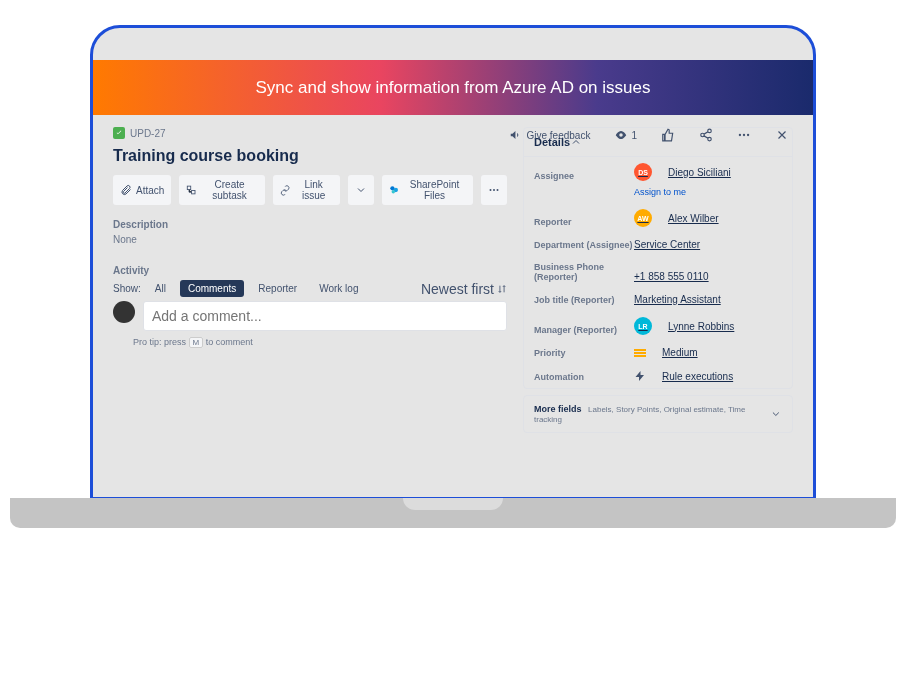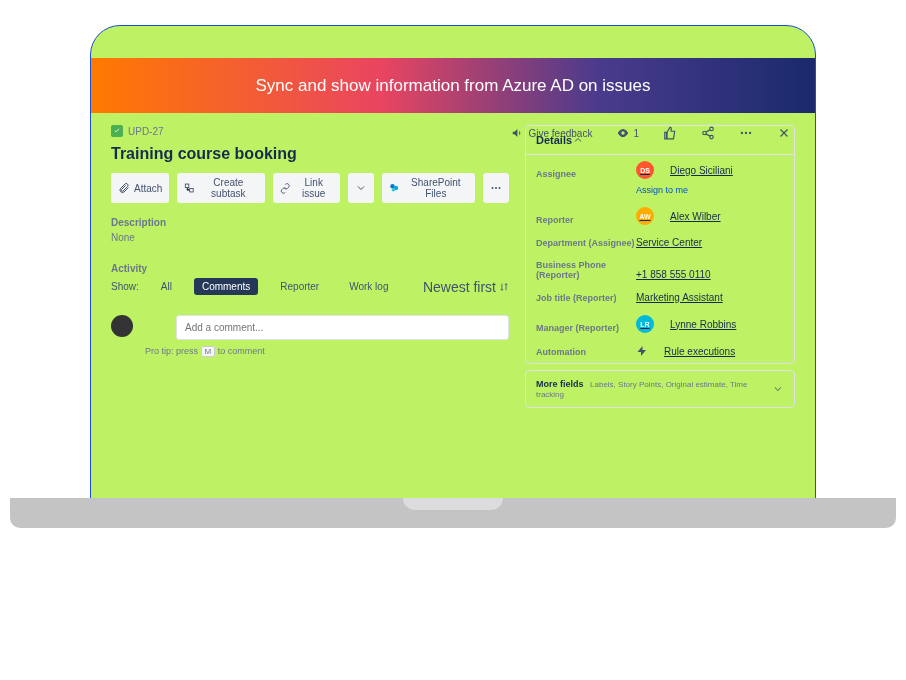--- a/index.html
+++ b/index.html
@@ -1,41 +1,41 @@
 <!DOCTYPE html>
 <html><head>
 <meta charset="utf-8">
 <style>
 * { margin:0; padding:0; box-sizing:border-box; font-family:-apple-system,BlinkMacSystemFont,"Segoe UI",sans-serif; }
 body { background:#fff; width:906px; height:680px; position:relative; }
-.laptop { position:absolute; top:25px; left:90px; width:726px; height:475px; background:#bef264; border-radius:30px 30px 0 0; border:1px solid #1d4ed8; overflow:hidden; }
+.laptop { position:absolute; top:25px; left:90px; width:726px; height:475px; background:#e5e5e5; border-radius:30px 30px 0 0; border:3px solid #1d4ed8; overflow:hidden; }
 .laptop-base { position:absolute; top:498px; left:10px; width:886px; height:30px; background:#c4c4c4; border-radius:0 0 10px 10px; }
 .laptop-notch { position:absolute; top:498px; left:403px; width:100px; height:12px; background:#dcdcdc; border-radius:0 0 12px 12px; }
 .banner { width:100%; height:55px; margin-top:32px; background:linear-gradient(90deg,#ff7a00 0%,#e94560 40%,#4a3b8c 70%,#1a2a6c 100%); color:#fff; display:flex; align-items:center; justify-content:center; font-size:17px; }
 .content { display:flex; padding:12px 20px 0 20px; gap:16px; }
 .left { flex:1; }
 .right { width:270px; }
 .breadcrumb { display:flex; align-items:flex-end; gap:5px; font-size:10px; color:#6b778c; margin-bottom:8px; }
 .badge-green { width:12px; height:12px; background:#4caf50; border-radius:2px; display:flex; align-items:center; justify-content:center; }
 .top-actions { position:absolute; top:100px; right:24px; display:flex; align-items:center; gap:24px; font-size:10px; color:#42526e; }
 .top-actions svg { width:14px; height:14px; }
 h1.issue-title { font-size:16px; font-weight:600; color:#172b4d; margin-bottom:10px; }
 .toolbar { display:flex; gap:8px; margin-bottom:14px; }
 .btn { display:flex; align-items:center; gap:4px; background:#f4f5f7; border:none; padding:4px 7px; border-radius:3px; font-size:10px; color:#42526e; cursor:pointer; }
 .btn svg { width:12px; height:12px; }
 .section-label { font-size:10px; font-weight:700; color:#6b778c; margin-bottom:4px; }
 .desc-val { font-size:10px; color:#6b778c; margin-bottom:20px; }
-.activity-head { display:flex; align-items:center; gap:14px; font-size:10px; color:#42526e; margin-bottom:20px; }
+.activity-head { display:flex; align-items:center; gap:6px; font-size:10px; color:#42526e; margin-bottom:4px; }
 .tab { padding:3px 8px; border-radius:3px; font-size:10px; color:#42526e; cursor:pointer; }
 .tab.active { background:#253858; color:#fff; }
 .newest { margin-left:auto; font-size:14px; color:#42526e; display:flex; align-items:center; gap:3px; }
 .comment-row { display:flex; gap:8px; align-items:flex-start; }
 .avatar { width:22px; height:22px; border-radius:50%; background:#333; flex-shrink:0; }
-.comment-input { flex:1; border:1px solid #dfe1e6; border-radius:3px; padding:6px 8px; font-size:10px; color:#6b778c;margin-left:35px; }
-.protip { font-size:9px; color:#6b778c; margin-top:6px; margin-left:34px; }
+.comment-input { flex:1; border:1px solid #dfe1e6; border-radius:3px; padding:6px 8px; font-size:14px; color:#6b778c; }
+.protip { font-size:9px; color:#6b778c; margin-top:6px; margin-left:20px; }
 .protip .key { background:#f4f5f7; border:1px solid #ccc; border-radius:2px; padding:0 3px; font-size:8px; }
 .panel { border:1px solid #dfe1e6; border-radius:4px; margin-bottom:6px; }
 .panel-head { display:flex; align-items:center; padding:8px 10px; font-size:11px; font-weight:600; color:#172b4d; border-bottom:1px solid #dfe1e6; }
 .field-row { display:flex; padding:6px 10px; font-size:10px; align-items:flex-end; }
 .field-label { width:100px; color:#6b778c; font-size:9px; font-weight:600; }
 .field-value { color:#172b4d; display:flex; align-items:center; gap:16px;text-decoration:underline; }
 .mini-avatar { width:18px; height:18px; border-radius:50%; display:flex; align-items:center; justify-content:center; font-size:7px; font-weight:700; color:#fff; }
 .av-ds { background:#ff5630; }
 .av-aw { background:#ffab00; }
 .av-lr { background:#00b8d9; }
@@ -220,20 +220,27 @@
         </div>
 
         <div class="field-row">
           <div class="field-label">Manager (Reporter)</div>
           <div class="field-value">
             <span class="mini-avatar av-lr">LR</span>
             <span>Lynne Robbins</span>
           </div>
         </div>
 
+        <div class="field-row">
+          <div class="field-label">Priority</div>
+          <div class="field-value">
+            <span class="prio-icon"></span>
+            <span>Medium</span>
+          </div>
+        </div>
 
         <div class="field-row">
           <div class="field-label">Automation</div>
           <div class="field-value">
             <svg width="12" height="12" viewBox="0 0 24 24">
                 <path fill="#42526e" d="M13 2L3 14h7v8l10-12h-7z"></path>
               </svg>
             <span>Rule executions</span>
           </div>
         </div>

